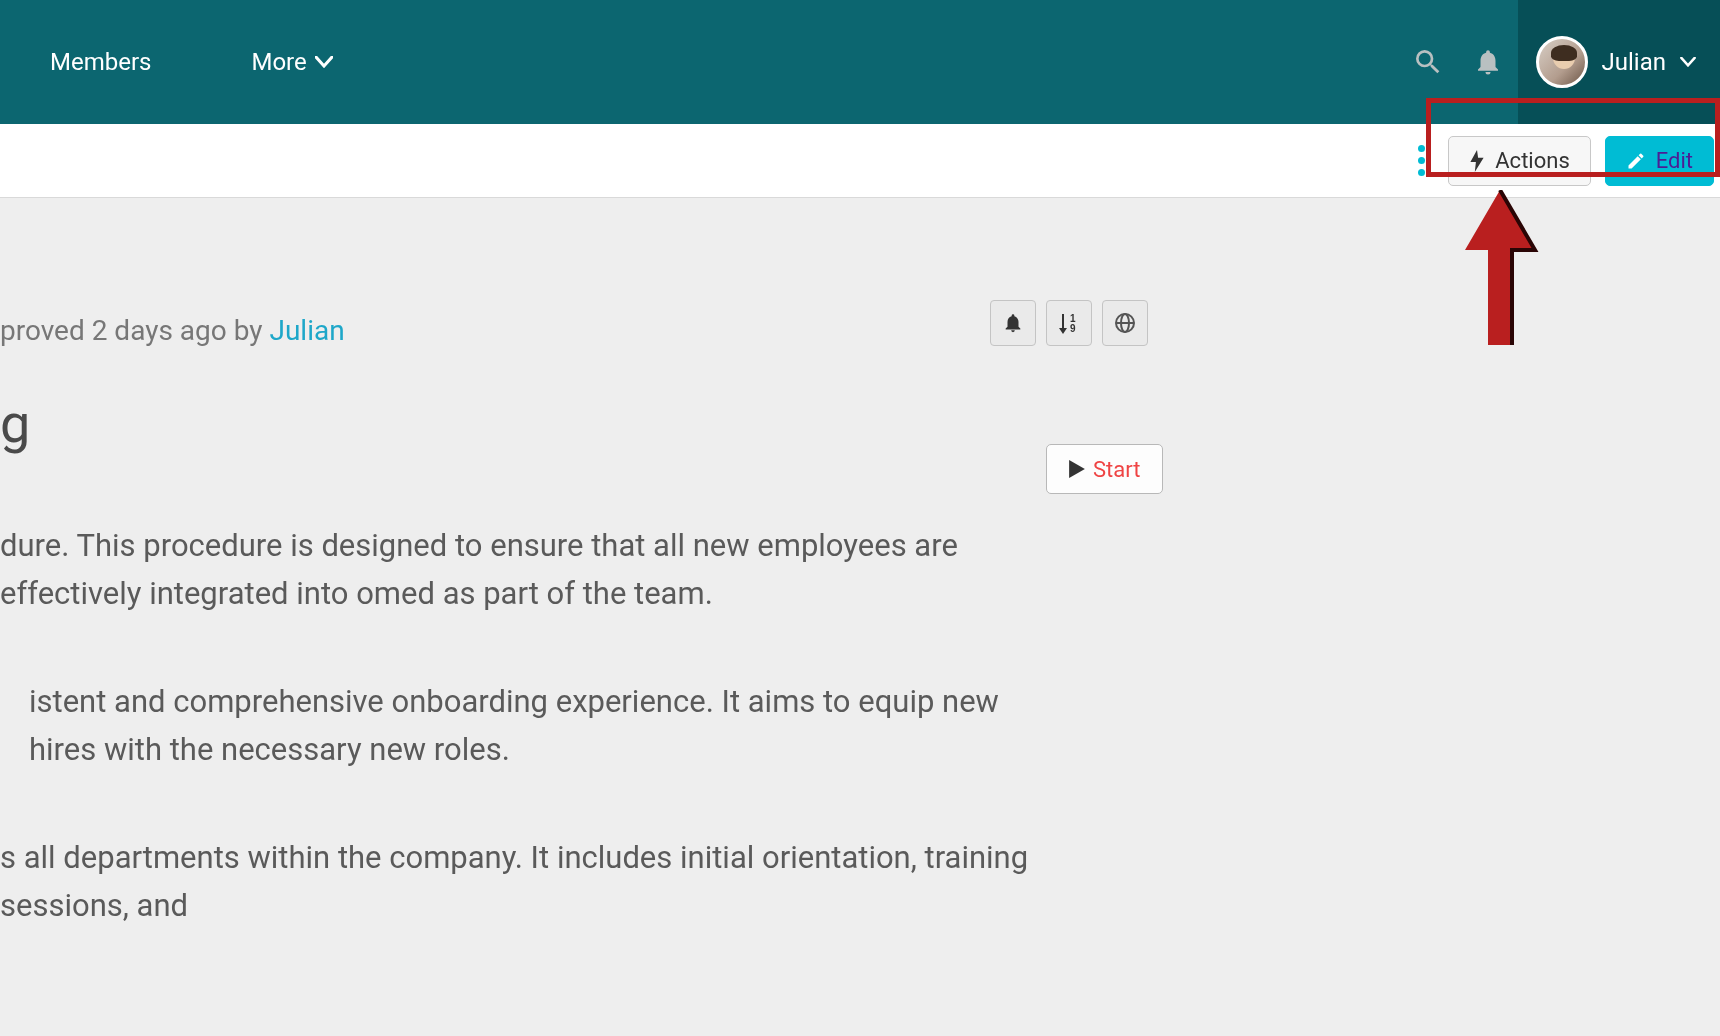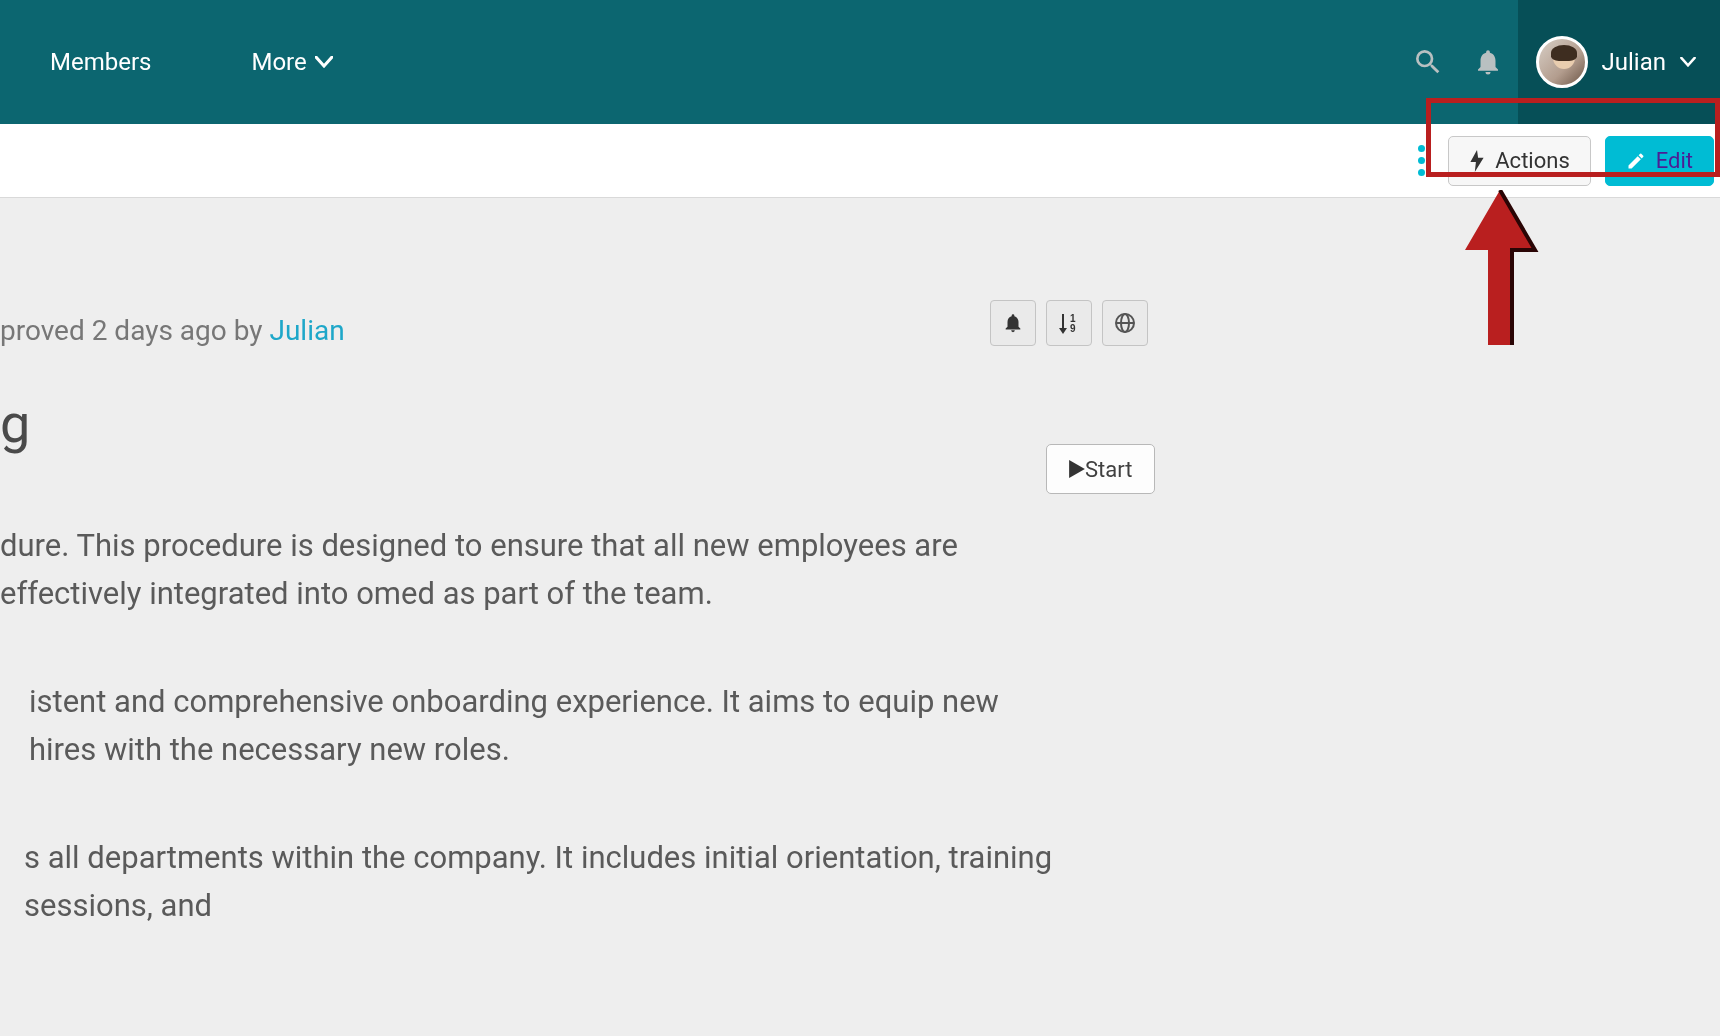--- a/index.html
+++ b/index.html
@@ -139,36 +139,36 @@
 
   .page-title-fragment {
     position:absolute;
     top:194px; left:0;
     font-size:54px; color:#4a4a4a; font-weight:400;
   }
 
   .start-btn {
     position:absolute;
     top:246px; left:1046px;
-    display:flex; align-items:center; gap:0;
+    display:flex; align-items:center; gap:8px;
     height:50px; padding:0 22px;
     border:1px solid #b8b8b8; border-radius:5px;
-    background:#fdfdfd; font-size:22px; color:#404040;
+    background:#fdfdfd; font-size:22px; color:#ef4444;
     cursor:pointer;
   }
 
   .body-text {
     position:absolute;
     left:0;
     font-size:31px; line-height:1.55; color:#5a5a5a;
     max-width:1030px;
   }
   .body-text.p1 { top:324px; }
   .body-text.p2 { top:480px;padding-left:29px; }
-  .body-text.p3 { top:636px;margin-left:24px; }
+  .body-text.p3 { top:636px; }
 </style>
 </head>
 <body>
 
 <div class="topbar">
   <div class="topbar-left">
     <div class="nav-item">
       <span>Members</span>
     </div>
     <div class="nav-item">

